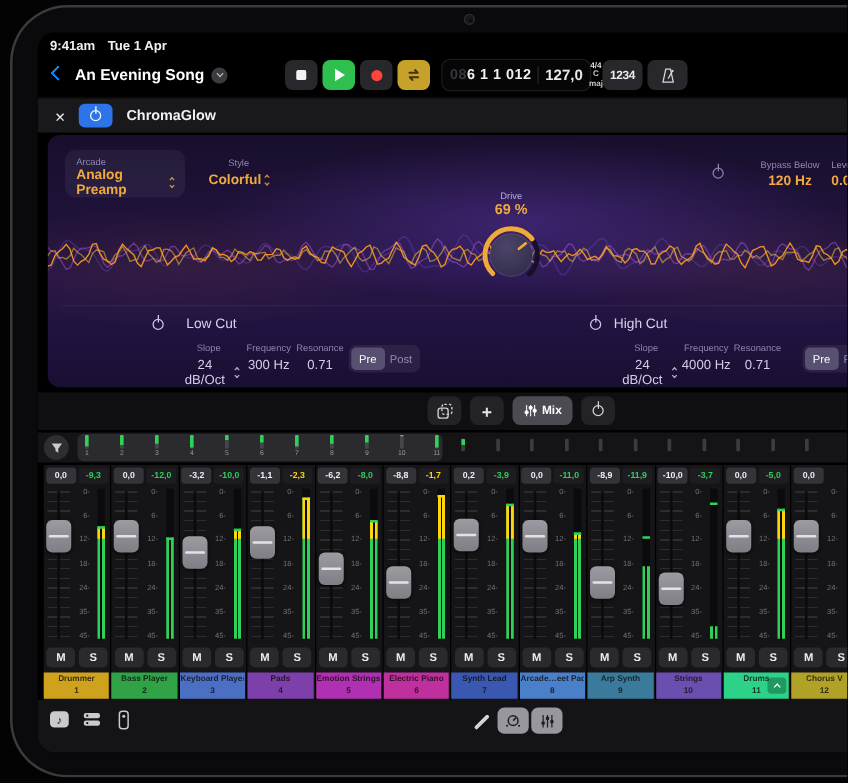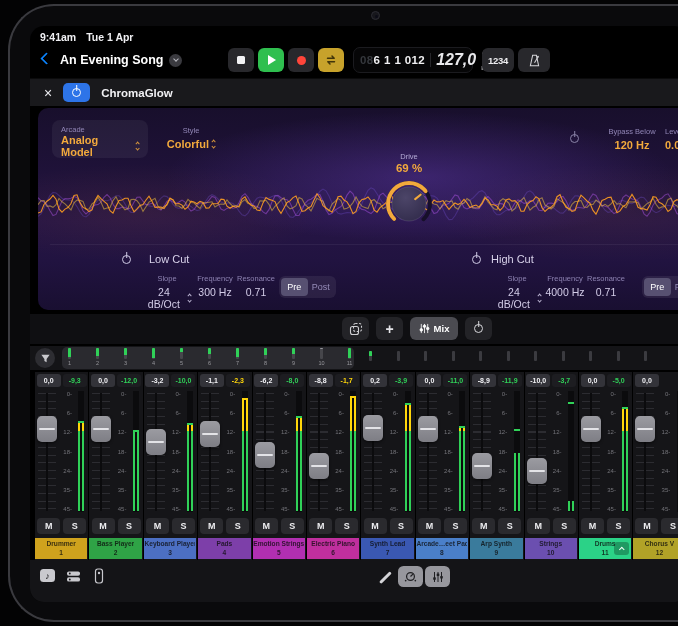--- a/index.html
+++ b/index.html
@@ -26,21 +26,21 @@
   .tbtn{width:26px;height:24px;border-radius:6px;background:#28282c;display:flex;align-items:center;justify-content:center;}
   .tbtn.play{background:#2fbf4f;}
   .tbtn.cycle{background:#c7a22b;}
   .glyph-stop{width:8px;height:8px;background:#f2f2f4;border-radius:1.5px;}
   .glyph-play{width:0;height:0;border-left:8px solid #fff;border-top:5px solid transparent;border-bottom:5px solid transparent;margin-left:2px;}
   .glyph-rec{width:9px;height:9px;border-radius:50%;background:#ff453a;}
   .lcd{width:120px;height:26px;background:#060607;border:1px solid #1b1b1f;border-radius:7px;display:flex;align-items:center;padding:0 6px;gap:5px;margin:0 5px;}
   .lcd-pos{font-size:11.5px;font-weight:bold;color:#f0f0f2;letter-spacing:.4px;white-space:nowrap;}
   .lcd-pos .dim{color:#35383d;}
   .lcd-div{width:1px;height:14px;background:#26262a;flex:none;}
-  .lcd-tempo{font-size:16px;font-weight:bold;color:#e9e9ec;font-style:italic;}
+  .lcd-tempo{font-size:12px;font-weight:bold;color:#e9e9ec;}
   .lcd-sig{display:flex;flex-direction:column;line-height:1.1;font-size:6.5px;font-weight:bold;color:#dededf;text-align:center;}
   .lcd-sig .key{color:#c7c7cb;}
   .lcd-midi{display:flex;flex-direction:column;line-height:1.2;font-size:4.8px;font-weight:bold;color:#44474d;text-align:center;}
   .lcd-midi .mid{color:#4e6e8f;}
   .sqbtn{width:32px;height:24px;border-radius:6px;background:#28282c;display:flex;align-items:center;justify-content:center;color:#ececef;font-size:9.5px;font-weight:bold;letter-spacing:-.3px;}
 
   
   .plugin-header{position:absolute;left:0;top:52px;right:0;height:28px;background:#19191c;border-top:1px solid #0b0b0c;display:flex;align-items:center;padding-left:14px;gap:11px;}
   .close-x{font-size:14px;color:#ececf0;line-height:1;}
   .pwr{display:inline-block;width:9px;height:9px;border:1.4px solid currentColor;border-radius:50%;position:relative;}
@@ -212,21 +212,21 @@
         <svg id="waves" width="658" height="72">
             <polyline points="0,48.4 3,45.9 6,40.2 9,33.2 12,27.3 15,24.4 18,24.9 21,27.5 24,30.2 27,31.7 30,31.9 33,32.3 36,34.4 39,38.6 42,43.8 45,47.9 48,48.9 51,46.3 54,41.2 57,35.9 60,32.5 63,31.5 66,32.2 69,32.7 72,31.8 75,29.7 78,27.7 81,27.8 84,30.8 87,36.0 90,41.3 93,44.5 96,44.5 99,41.9 102,38.7 105,36.7 108,36.7 111,37.9 114,38.5 117,37.2 120,33.9 123,30.1 126,27.9 129,28.6 132,32.0 135,36.4 138,39.5 141,40.3 144,39.0 147,37.3 150,36.9 153,38.4 156,40.9 159,42.6 162,41.8 165,38.1 168,32.9 171,28.4 174,26.7 177,27.9 180,31.0 183,34.0 186,35.3 189,35.1 192,34.6 195,35.6 198,38.7 201,43.1 204,46.8 207,47.8 210,45.1 213,39.9 216,34.2 219,30.3 222,29.0 225,29.6 228,30.4 231,30.1 234,28.6 237,27.4 240,28.2 243,32.1 246,38.2 249,44.7 252,48.9 255,49.5 258,46.8 261,42.7 264,39.0 267,37.0 270,36.0 273,34.7 276,31.9 279,27.5 282,23.2 285,21.1 288,22.8 291,28.0 294,35.1 297,41.5 300,45.2 303,46.1 306,45.3 309,44.6 312,44.7 315,45.3 318,44.6 321,41.4 324,35.4 327,28.2 330,22.3 333,19.8 336,21.3 339,25.7 342,30.8 345,34.8 348,37.0 351,38.5 354,40.6 357,44.0 360,48.2 363,51.1 366,50.8 369,46.7 372,39.6 375,32.1 378,26.7 381,24.4 384,24.9 387,26.5 390,27.6 393,27.8 396,28.1 399,30.1 402,34.6 405,41.2 408,47.6 411,51.6 414,51.5 417,47.8 420,42.3 423,37.3 426,34.2 429,32.9 432,31.9 435,30.0 438,26.9 441,23.8 444,22.7 447,24.9 450,30.4 453,37.5 456,43.6 459,46.8 462,46.6 465,44.5 468,42.4 471,41.4 474,41.4 477,41.0 480,38.8 483,34.3 486,28.7 489,24.2 492,22.8 495,25.1 498,29.9 501,35.0 504,38.4 507,39.4 510,39.0 513,38.9 516,40.2 519,42.8 522,45.0 525,45.1 528,42.1 531,36.8 534,31.3 537,27.9 540,27.7 543,30.0 546,32.9 549,34.6 552,34.5 555,33.3 558,32.8 561,34.4 564,38.0 567,42.0 570,44.4 573,43.8 576,40.5 579,36.1 582,33.0 585,32.4 588,33.7 591,35.3 594,35.6 597,33.8 600,31.0 603,29.1 606,29.7 609,33.3 612,38.4 615,42.8 618,44.7 621,43.6 624,40.8 627,38.2 630,37.2 633,37.7 636,38.4 639,37.4 642,34.1 645,29.5 648,25.5 651,24.2 654,26.5 657,31.4" fill="none" stroke="#7a55e0" stroke-width="1.1" opacity="0.3"></polyline>
             <polyline points="0,29.7 3,32.7 6,34.0 9,36.9 12,42.7 15,47.5 18,46.4 21,39.8 24,33.0 27,30.5 30,30.7 33,30.2 36,28.5 39,29.5 42,35.4 45,42.8 48,45.9 51,43.2 54,38.9 57,37.0 60,36.6 63,34.1 66,29.3 69,26.6 72,29.6 75,36.2 78,40.6 81,40.6 84,39.0 87,39.5 90,41.1 93,39.7 96,34.3 99,29.2 102,29.1 105,33.2 108,36.5 111,36.3 114,35.3 117,37.1 120,40.9 123,42.0 126,38.3 129,33.3 132,32.0 135,34.1 138,35.6 141,34.0 144,32.1 147,34.1 150,39.4 153,43.1 156,41.6 159,37.2 162,34.8 165,35.4 168,35.3 171,32.1 174,28.5 177,29.4 180,35.2 183,41.0 186,42.4 189,40.4 192,39.3 195,40.2 198,39.6 201,34.7 204,28.2 207,25.7 210,29.3 213,34.8 216,37.9 219,38.5 222,40.2 225,43.9 228,45.7 231,41.7 234,33.8 237,27.9 240,27.4 243,29.8 246,31.2 249,31.7 252,34.8 255,41.5 258,47.5 261,47.5 264,41.7 267,35.3 270,32.3 273,31.2 276,28.9 279,26.0 282,26.8 285,33.4 288,42.0 291,46.6 294,45.3 297,42.1 300,40.2 303,38.6 306,34.0 309,27.1 312,23.1 315,25.9 318,33.2 321,39.3 324,41.4 327,42.0 330,44.1 333,45.6 336,42.6 339,34.7 342,27.1 345,25.1 348,28.3 351,31.9 354,33.6 357,35.5 360,40.4 363,46.2 366,47.6 369,42.5 372,35.1 375,30.9 378,30.6 381,30.6 384,29.0 387,28.6 390,32.9 393,40.4 396,45.5 399,44.6 402,40.3 405,37.3 408,36.8 411,35.3 414,31.0 417,27.0 420,27.9 423,33.8 426,39.6 429,41.0 432,39.4 435,39.0 438,40.7 441,40.8 444,36.5 447,30.6 450,28.5 453,31.6 456,35.7 459,36.7 462,35.4 465,36.1 468,39.6 471,42.2 474,40.1 477,34.9 480,31.9 483,33.2 486,35.4 489,34.9 492,32.5 495,32.8 498,37.4 501,42.3 504,42.7 507,38.8 510,35.3 513,35.0 516,35.6 519,33.5 522,29.5 525,28.4 528,32.8 531,39.3 534,42.5 537,41.3 540,39.4 543,39.8 546,40.2 549,36.9 552,30.3 555,25.9 558,27.5 561,33.0 564,37.2 567,38.3 570,39.3 573,42.6 576,45.6 579,43.8 582,36.7 585,29.4 588,27.0 591,28.9 594,31.0 597,31.4 600,33.2 603,38.9 606,45.8 609,48.3 612,44.2 615,37.3 618,33.0 621,31.6 624,30.0 627,26.9 630,25.8 633,30.5 636,39.2 639,45.7 642,46.3 645,43.1 648,40.7 651,39.4 654,36.1 657,29.5" fill="none" stroke="#c45cff" stroke-width="1.1" opacity="0.42"></polyline>
             <polyline points="0,36.8 3,32.7 6,32.6 9,38.4 12,37.9 15,39.3 18,36.7 21,30.5 24,33.8 27,35.8 30,38.9 33,42.0 36,34.9 39,32.0 42,32.4 45,33.4 48,41.5 51,41.1 54,36.0 57,33.8 60,29.1 63,34.2 66,41.1 69,40.0 72,39.5 75,32.6 78,28.7 81,35.0 84,37.9 87,41.8 90,40.5 93,31.6 96,31.3 99,32.7 102,36.7 105,43.4 108,38.7 111,34.1 114,32.2 117,30.4 120,38.1 123,41.2 126,38.4 129,37.1 132,30.7 135,31.8 138,37.8 141,38.0 144,40.4 147,36.6 150,31.3 153,34.5 156,34.8 159,38.0 162,40.4 165,34.8 168,34.8 171,34.3 174,33.8 177,39.0 180,37.1 183,36.0 186,36.3 189,32.0 192,35.5 195,38.3 198,37.3 201,39.2 204,33.8 207,31.6 210,35.6 213,36.0 216,40.5 219,39.6 222,32.8 225,33.1 228,32.3 231,36.3 234,42.5 237,38.3 240,35.4 243,32.1 246,29.9 249,38.0 252,40.8 255,39.7 258,37.7 261,29.6 264,31.0 267,36.7 270,39.1 273,42.9 276,36.8 279,30.2 282,32.1 285,33.3 288,40.3 291,43.0 294,36.0 297,33.5 300,30.4 303,32.5 306,41.1 309,40.3 312,38.4 315,34.6 318,29.0 321,34.5 324,38.4 327,39.4 330,40.6 333,33.2 336,31.5 339,34.7 342,35.4 345,40.7 348,39.0 351,33.8 354,34.7 357,32.6 360,36.0 363,40.0 366,36.3 369,36.8 372,34.6 375,32.8 378,37.7 381,36.9 384,37.5 387,37.9 390,32.2 393,34.1 396,36.0 399,36.8 402,41.0 405,36.3 408,32.7 411,33.7 414,32.9 417,39.3 420,41.2 423,36.3 426,35.0 429,30.5 432,32.7 435,40.2 438,39.7 441,39.6 444,34.6 447,28.7 450,34.0 453,37.5 456,40.7 459,41.8 462,33.0 465,30.7 468,32.5 471,35.3 474,43.1 477,40.5 480,34.4 483,32.4 486,29.6 489,36.3 492,42.1 495,39.3 498,37.8 501,31.3 504,29.7 507,37.0 510,38.8 513,41.0 516,38.4 519,30.7 522,32.6 525,34.5 528,37.7 531,42.2 534,36.4 537,33.5 540,33.4 543,32.5 546,39.0 549,39.5 552,36.3 555,36.5 558,32.1 561,34.2 564,38.3 567,36.4 570,38.4 573,35.8 576,32.6 579,36.2 582,35.5 585,38.1 588,39.7 591,33.8 594,34.0 597,33.7 600,34.6 603,41.0 606,38.5 609,35.6 612,34.0 615,30.3 618,36.3 621,40.3 624,38.9 627,38.6 630,31.5 633,30.3 636,36.2 639,38.0 642,42.1 645,38.7 648,30.8 651,31.9 654,32.9 657,38.5" fill="none" stroke="#ffd23d" stroke-width="1.1" opacity="0.5"></polyline>
             <polyline points="0,45.1 3,43.9 6,36.5 9,33.2 12,31.0 15,27.4 18,31.2 21,40.9 24,44.1 27,41.1 30,39.5 33,35.5 36,27.5 39,26.8 42,34.6 45,39.4 48,40.7 51,43.6 54,41.8 57,32.4 60,27.4 63,30.7 66,33.3 69,35.8 72,42.6 75,45.2 78,38.3 81,32.4 84,32.0 87,30.3 90,30.3 93,37.8 96,43.8 99,40.9 102,37.4 105,36.6 108,32.0 111,28.2 114,33.2 117,39.4 120,39.1 123,39.0 126,40.6 129,36.1 132,30.1 135,32.0 138,36.0 141,35.5 144,37.1 147,41.3 150,38.9 153,33.2 156,33.9 159,35.8 162,33.4 165,34.5 168,40.1 171,40.0 174,35.7 177,35.7 180,35.5 183,31.1 186,31.6 189,38.2 192,40.3 195,38.2 198,39.2 201,38.1 204,31.1 207,28.9 210,34.2 213,37.2 216,37.9 219,42.0 222,42.6 225,34.9 228,29.6 231,31.4 234,32.3 237,33.6 240,40.8 243,45.4 246,40.1 249,34.4 252,32.9 255,29.6 258,28.1 261,35.6 264,43.4 267,42.7 270,40.0 273,38.5 276,32.0 279,25.8 282,29.9 285,37.6 288,40.0 291,42.1 294,44.1 297,38.0 300,28.8 303,28.1 306,32.0 309,33.9 312,38.8 315,45.6 318,43.4 321,34.9 324,31.5 327,30.9 330,28.9 333,32.7 336,41.9 339,44.1 342,39.6 345,37.3 348,34.7 351,28.5 354,28.5 357,36.4 360,40.4 363,39.6 366,41.0 369,39.8 372,32.2 375,28.8 378,33.2 381,35.8 384,36.1 387,40.5 390,42.4 393,36.3 396,32.1 399,33.9 402,33.8 405,32.6 408,37.4 411,41.4 414,37.8 417,35.0 420,36.6 423,34.9 426,31.4 429,34.9 432,39.6 435,38.1 438,37.1 441,39.1 444,35.7 447,30.1 450,32.0 453,36.7 456,36.8 459,38.3 462,42.3 465,39.3 468,31.9 471,30.9 474,33.1 477,32.7 480,35.9 483,43.2 486,43.1 489,36.6 492,33.8 495,32.5 498,28.7 501,30.8 504,39.7 507,43.5 510,40.7 513,39.3 516,36.4 519,28.7 522,26.7 525,33.8 528,39.2 531,40.4 534,43.3 537,42.5 540,33.4 543,27.2 546,29.9 549,33.0 552,35.4 555,42.4 558,46.2 561,39.7 564,32.5 567,31.2 570,29.5 573,29.2 576,37.0 579,44.7 582,42.9 585,38.5 588,36.6 591,31.4 594,26.4 597,31.2 600,39.3 603,40.8 606,40.9 609,42.0 612,36.7 615,28.7 618,29.2 621,34.3 624,35.8 627,38.5 630,43.5 633,41.1 636,33.5 639,31.7 642,33.2 645,31.9 648,34.1 651,41.0 654,41.8 657,36.7" fill="none" stroke="#ff9d20" stroke-width="1.1" opacity="0.9"></polyline>
           </svg>
 
         <div class="model-box">
           <div class="mini-label">Arcade</div>
           <div class="sel-value orange">
-              <span>Analog Model</span>
+              <span>Analog Preamp</span>
             <span class="ud">
                 <span class="chev up"></span>
                 <span class="chev down"></span>
               </span>
             </div>
         </div>
         <div class="style-box">
           <div class="mini-label">Style</div>
           <div class="sel-value orange">
               <span>Colorful</span>

